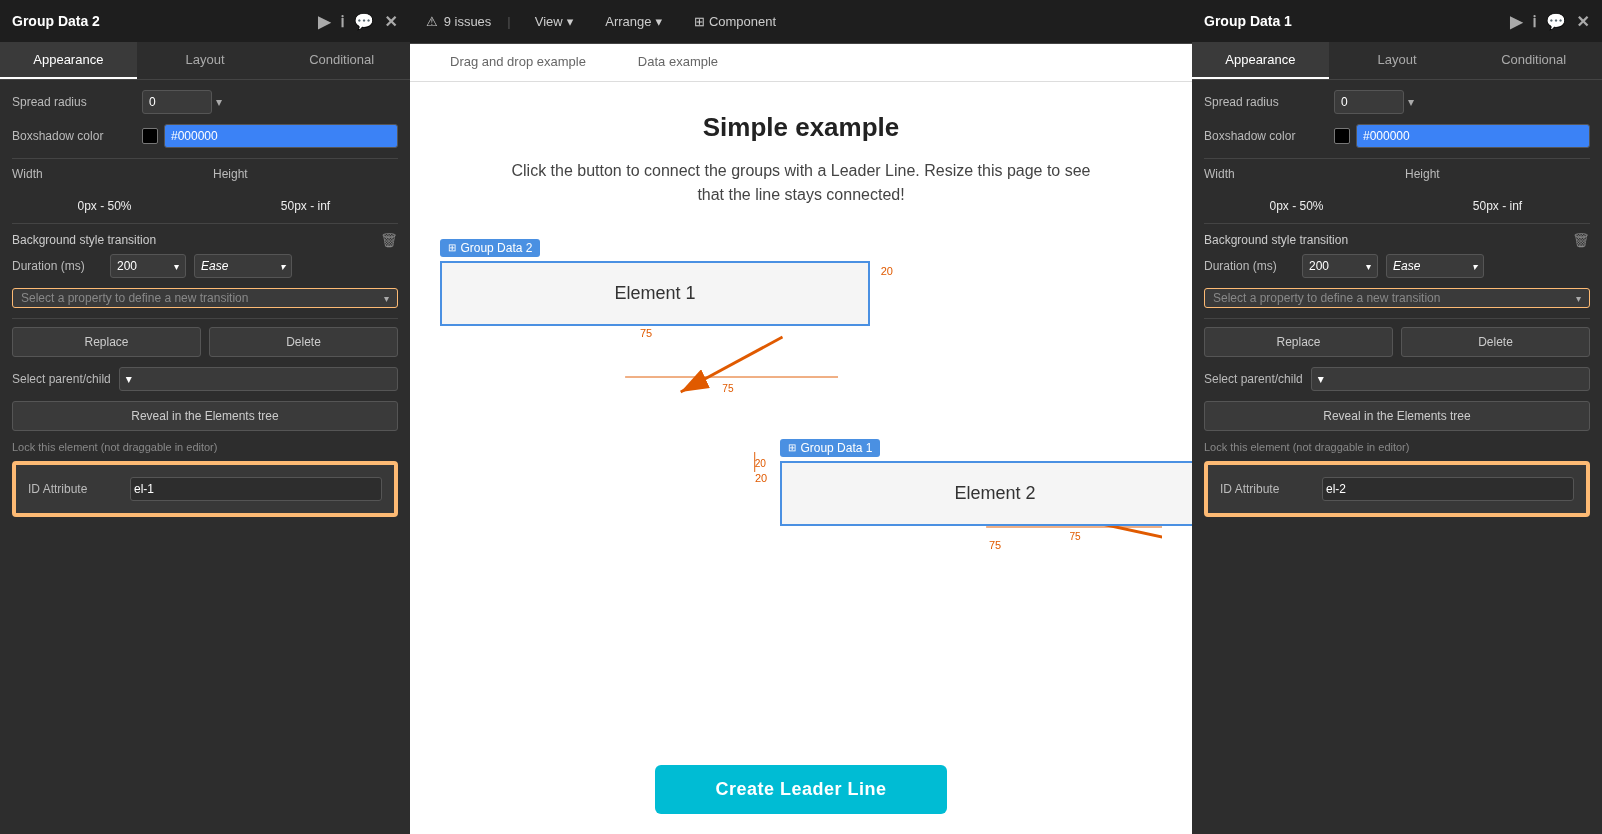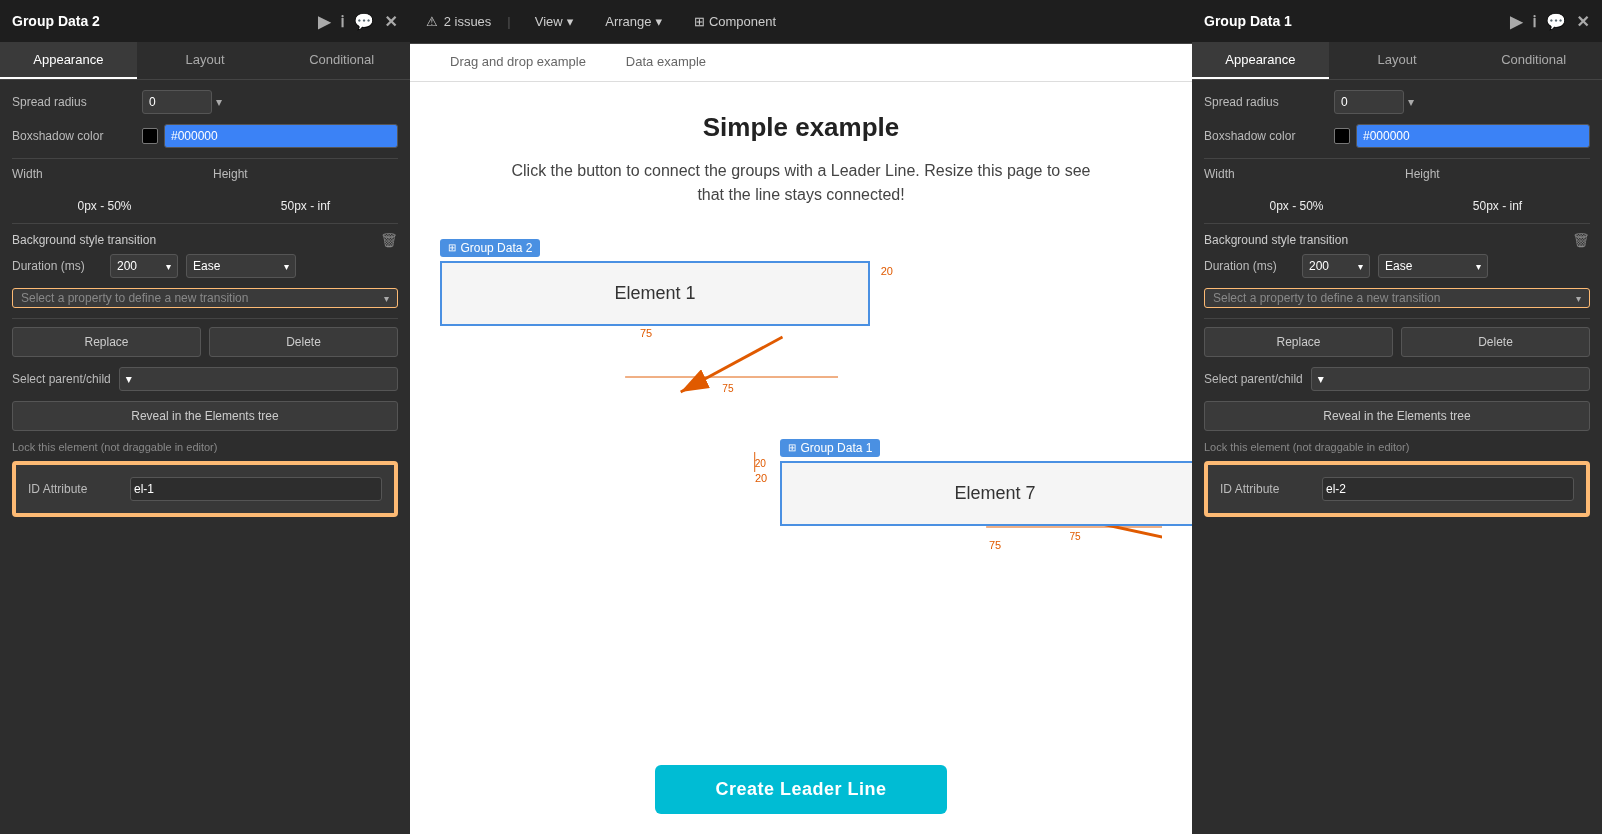--- a/index.html
+++ b/index.html
@@ -137,22 +137,22 @@
       border: 1px solid #555;
       border-radius: 3px;
       color: #fff;
       padding: 4px 6px;
       font-size: 12px;
       cursor: pointer;
       display: flex;
       align-items: center;
       justify-content: space-between;
     }
-    .select-box-sm { width: 68px; }
-    .select-box-md { width: 110px; }
+    .select-box-sm { width: 76px; }
+    .select-box-md { width: 98px; font-style: italic; }
     .select-box-full {
       width: 100%;
       background: #3a3a3a;
       border: 1px solid #fdba74;
       border-radius: 3px;
       color: #aaa;
       padding: 2px 8px;
       font-size: 12px;
       cursor: pointer;
       display: flex;
@@ -260,21 +260,21 @@
       border-radius: 3px;
       display: flex;
       align-items: center;
       gap: 4px;
     }
     .nav-tabs-area {
       background: #fff;
       border-bottom: 1px solid #ddd;
       padding: 0 20px;
       display: flex;
-      gap: 0;
+      gap: 12px;
     }
     .nav-tab {
       padding: 10px 20px;
       font-size: 13px;
       color: #666;
       cursor: pointer;
       border-bottom: 2px solid transparent;
     }
     .canvas-content {
       flex: 1;
@@ -461,21 +461,21 @@
       </div>
     </div>
   </div>
 </div>
 
 <div class="main-canvas">
 
   <div class="toolbar">
     <div class="toolbar-warning">
       <span>⚠</span>
-      <span>2 issues</span>
+      <span>9 issues</span>
     </div>
     <span class="toolbar-sep">|</span>
     <button class="toolbar-btn">
       <span>View</span>
       <span>▾</span>
     </button>
     <button class="toolbar-btn">
       <span>Arrange</span>
       <span>▾</span>
     </button>
@@ -541,21 +541,21 @@
       <div class="group-data-1-wrapper">
         
         <div style="position:absolute;left:-25px;top:35px;color:#e05a00;font-size:11px;">
           <span>20</span>
         </div>
         <div class="group-label">
           <span style="font-size:10px;">⊞</span>
           <span>Group Data 1</span>
         </div>
         <div class="element-box element-box-selected">
-          <span>Element 7</span>
+          <span>Element 2</span>
         </div>
         
         <div style="position:absolute;left:50%;bottom:-25px;color:#e05a00;font-size:11px;transform:translateX(-50%);">
           <span>75</span>
         </div>
       </div>
 
       <div style="position:absolute;left:200px;top:90px;color:#e05a00;font-size:11px;">
         <span>75</span>
       </div>

